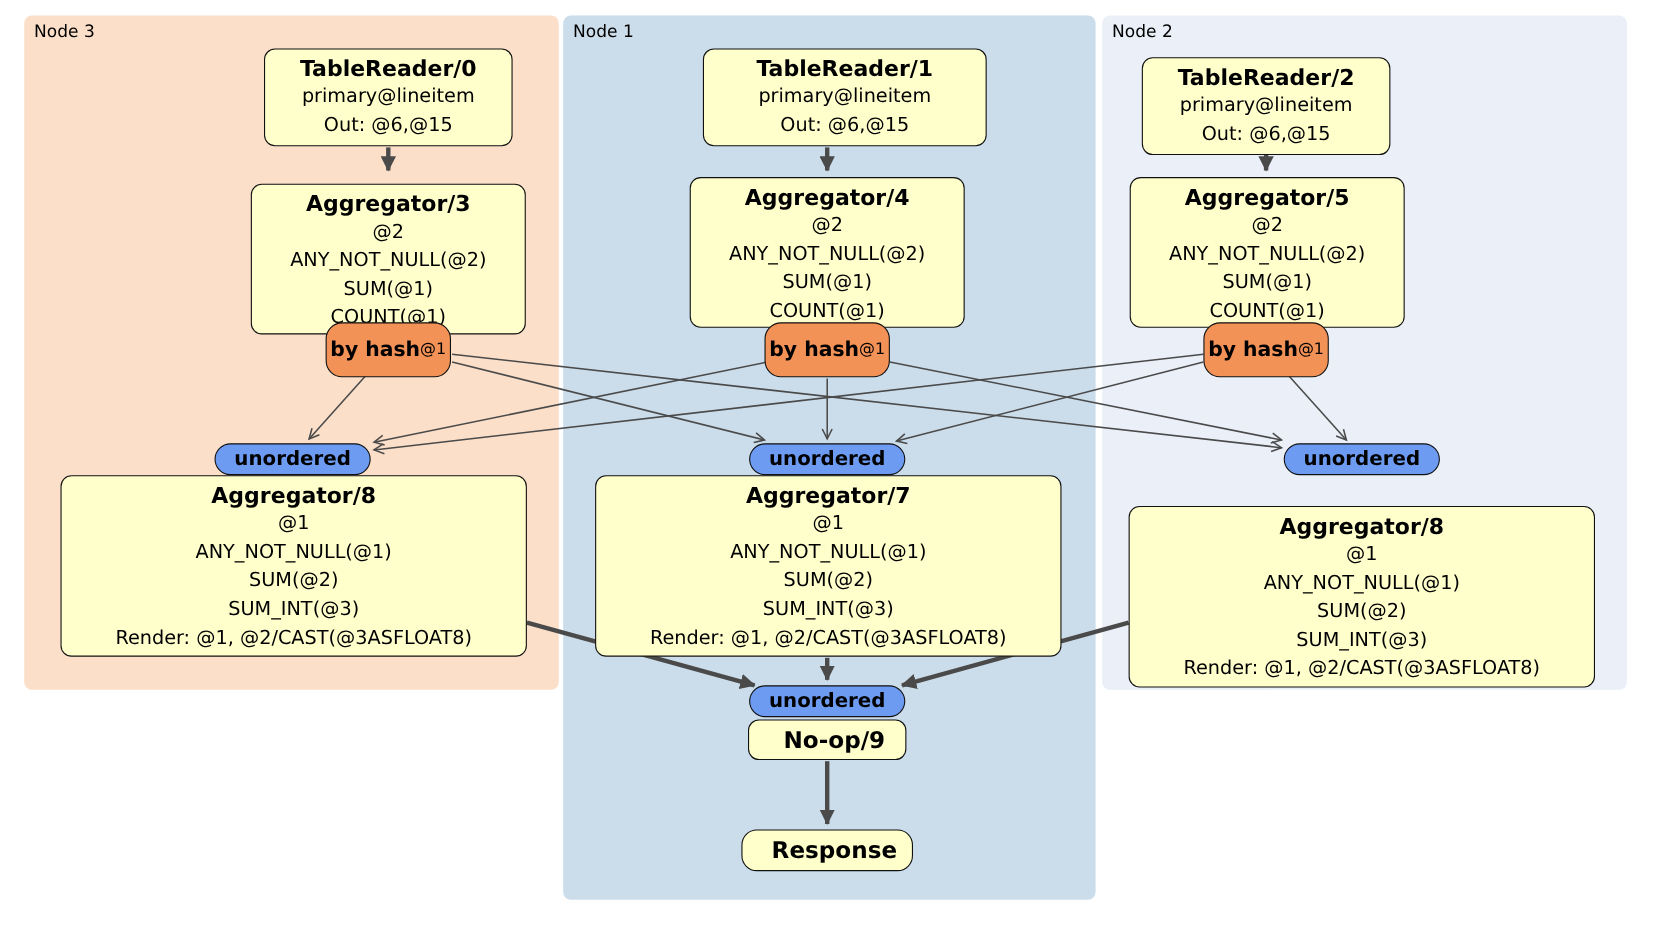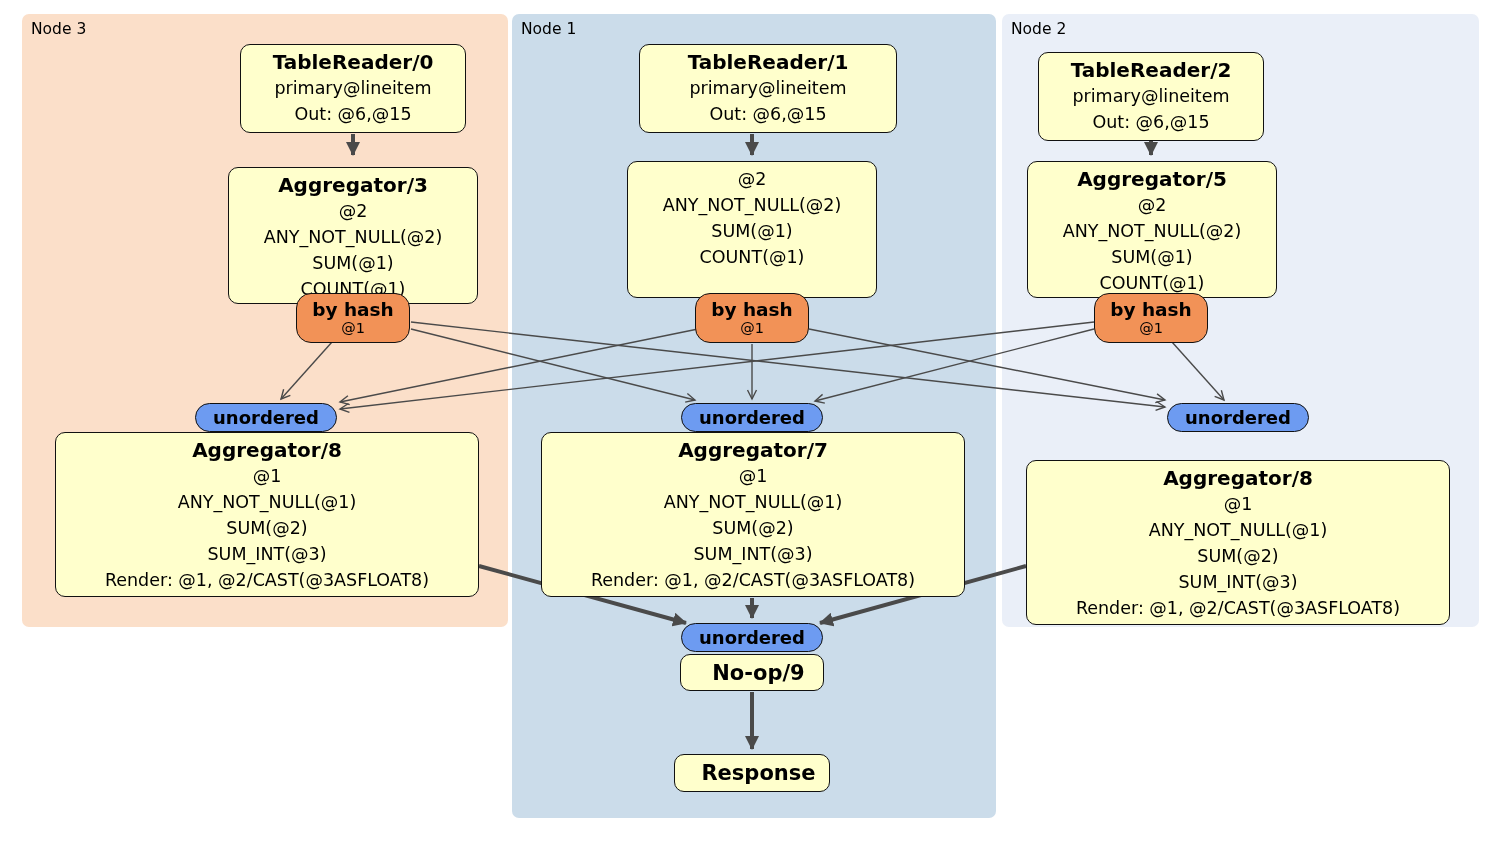--- a/index.html
+++ b/index.html
@@ -17,21 +17,21 @@
     position:absolute; background:#ffffcc; border:1.6px solid #111;
     border-radius:10px; text-align:center; z-index:2; box-sizing:border-box;
     padding-top:4px;
   }
   .pbox .title { font-weight:bold; font-size:20px; line-height:26px; white-space:nowrap; }
   .pbox .line  { font-size:17.5px; line-height:26px; white-space:nowrap; }
   .pbox.single { display:flex; align-items:center; justify-content:center; padding-top:0;padding-left:13px; }
   .pbox.single .title { font-size:21px; }
   .badge {
     position:absolute; z-index:3; border:1.6px solid #111; box-sizing:border-box;
-    display:flex; flex-direction:column; align-items:center; justify-content:center;
+    display:flex; align-items:center; justify-content:center;
   }
   .hash { background:#f29257; border-radius:15px; }
   .hash .blabel { font-weight:bold; font-size:18.5px; line-height:21px; white-space:nowrap; }
   .hash .bsub   { font-size:14.5px; line-height:17px; white-space:nowrap; }
   .sync { background:#6d9bf1; border-radius:14.5px; }
   .sync .blabel { font-weight:bold; font-size:18px; line-height:20px; white-space:nowrap; }
 </style>
 </head>
 <body>
 
@@ -98,20 +98,21 @@
   </div>
 
   <div class="pbox" style="left: 228px; top: 167px; width: 250px; height: 137px; background: rgb(255, 255, 204);">
     <div class="title">Aggregator/3</div>
     <div class="line">@2</div>
     <div class="line">ANY_NOT_NULL(@2)</div>
     <div class="line">SUM(@1)</div>
     <div class="line">COUNT(@1)</div>
   </div>
   <div class="pbox" style="left: 627px; top: 161px; width: 250px; height: 137px; background: rgb(255, 255, 204);">
+    <div class="title">Aggregator/4</div>
     <div class="line">@2</div>
     <div class="line">ANY_NOT_NULL(@2)</div>
     <div class="line">SUM(@1)</div>
     <div class="line">COUNT(@1)</div>
   </div>
   <div class="pbox" style="left: 1027px; top: 161px; width: 250px; height: 137px; background: rgb(255, 255, 204);">
     <div class="title">Aggregator/5</div>
     <div class="line">@2</div>
     <div class="line">ANY_NOT_NULL(@2)</div>
     <div class="line">SUM(@1)</div>
@@ -165,17 +166,17 @@
     <div class="line">SUM_INT(@3)</div>
     <div class="line">Render: @1, @2/CAST(@3ASFLOAT8)</div>
   </div>
 
   <div class="badge sync" style="left: 681px; top: 623px; width: 142px; height: 29px; background: rgb(109, 155, 241);">
     <div class="blabel">unordered</div>
   </div>
   <div class="pbox single" style="left: 680px; top: 654px; width: 144px; height: 37px; background: rgb(255, 255, 204);">
     <div class="title">No-op/9</div>
   </div>
-  <div class="pbox single" style="left: 674px; top: 754px; width: 156px; height: 38px; background: rgb(255, 255, 204);">
+  <div class="pbox single" style="left: 674px; top: 754px; width: 156px; height: 38px; background: rgb(255, 255, 204); border-radius: 14px;">
     <div class="title">Response</div>
   </div>
 
 </div>
 
 </body></html>

